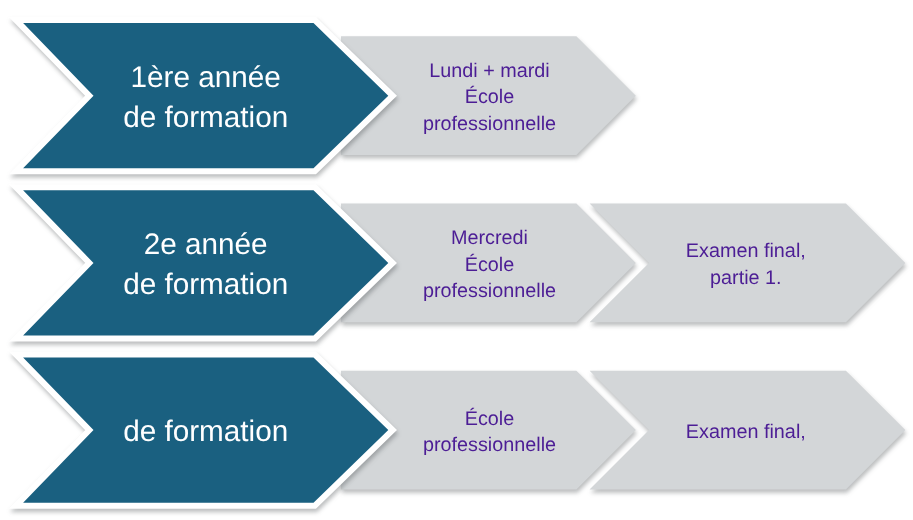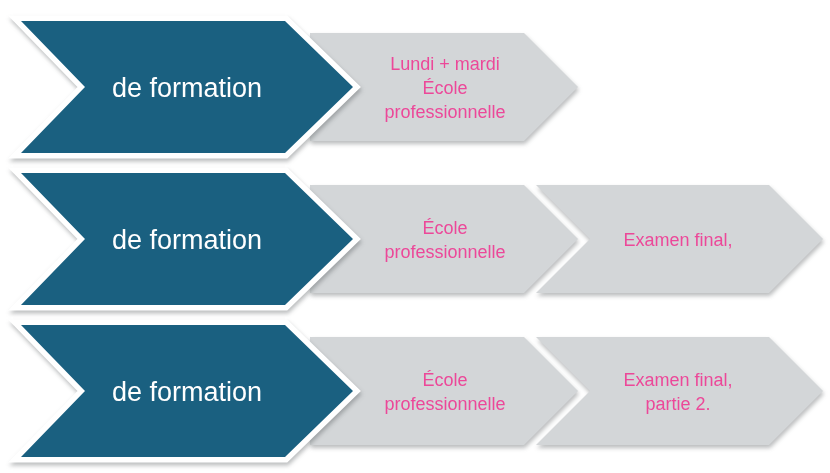--- a/index.html
+++ b/index.html
@@ -33,21 +33,21 @@
   }
   .stage-label {
     font-size: 27px;
     line-height: 36px;
     color: #ffffff;
     font-weight: 400;
   }
   .step-label {
     font-size: 18px;
     line-height: 24px;
-    color: #ec4899;
+    color: #4c1d95;
     font-weight: 400;
   }
 </style>
 </head>
 <body>
 
 <div class="canvas">
 
   <svg width="830" height="473" viewBox="0 0 830 473">
 
@@ -72,44 +72,47 @@
       <polygon class="shape-group" points="310,337 524,337 578,391 524,445 310,445" fill="#d3d6d8"></polygon>
       <polygon class="shape-group" points="536,337 769,337 823,391 769,445 536,445 590,391" fill="#d3d6d8"></polygon>
       <g class="shape-group">
         <polygon stroke-width="11" stroke-linejoin="miter" points="21,325 285,325 353,391 285,457 21,457 85,391" fill="#ffffff" stroke="#ffffff"></polygon>
         <polygon points="21,325 285,325 353,391 285,457 21,457 85,391" fill="#1a6080"></polygon>
       </g>
     </g>
   </svg>
 
   <div class="label stage-label" style="left:187px; top:88px;">
+    <div>1ère année</div>
     <div>de formation</div>
   </div>
   <div class="label step-label" style="left:445px; top:88px;">
     <div>Lundi + mardi</div>
     <div>École</div>
     <div>professionnelle</div>
   </div>
 
   <div class="label stage-label" style="left:187px; top:240px;">
+    <div>2e année</div>
     <div>de formation</div>
   </div>
   <div class="label step-label" style="left:445px; top:240px;">
+    <div>Mercredi</div>
     <div>École</div>
     <div>professionnelle</div>
   </div>
   <div class="label step-label" style="left:678px; top:240px;">
     <div>Examen final,</div>
+    <div>partie 1.</div>
   </div>
 
   <div class="label stage-label" style="left:187px; top:392px;">
     <div>de formation</div>
   </div>
   <div class="label step-label" style="left:445px; top:392px;">
     <div>École</div>
     <div>professionnelle</div>
   </div>
   <div class="label step-label" style="left:678px; top:392px;">
     <div>Examen final,</div>
-    <div>partie 2.</div>
   </div>
 
 </div>
 
 </body></html>

